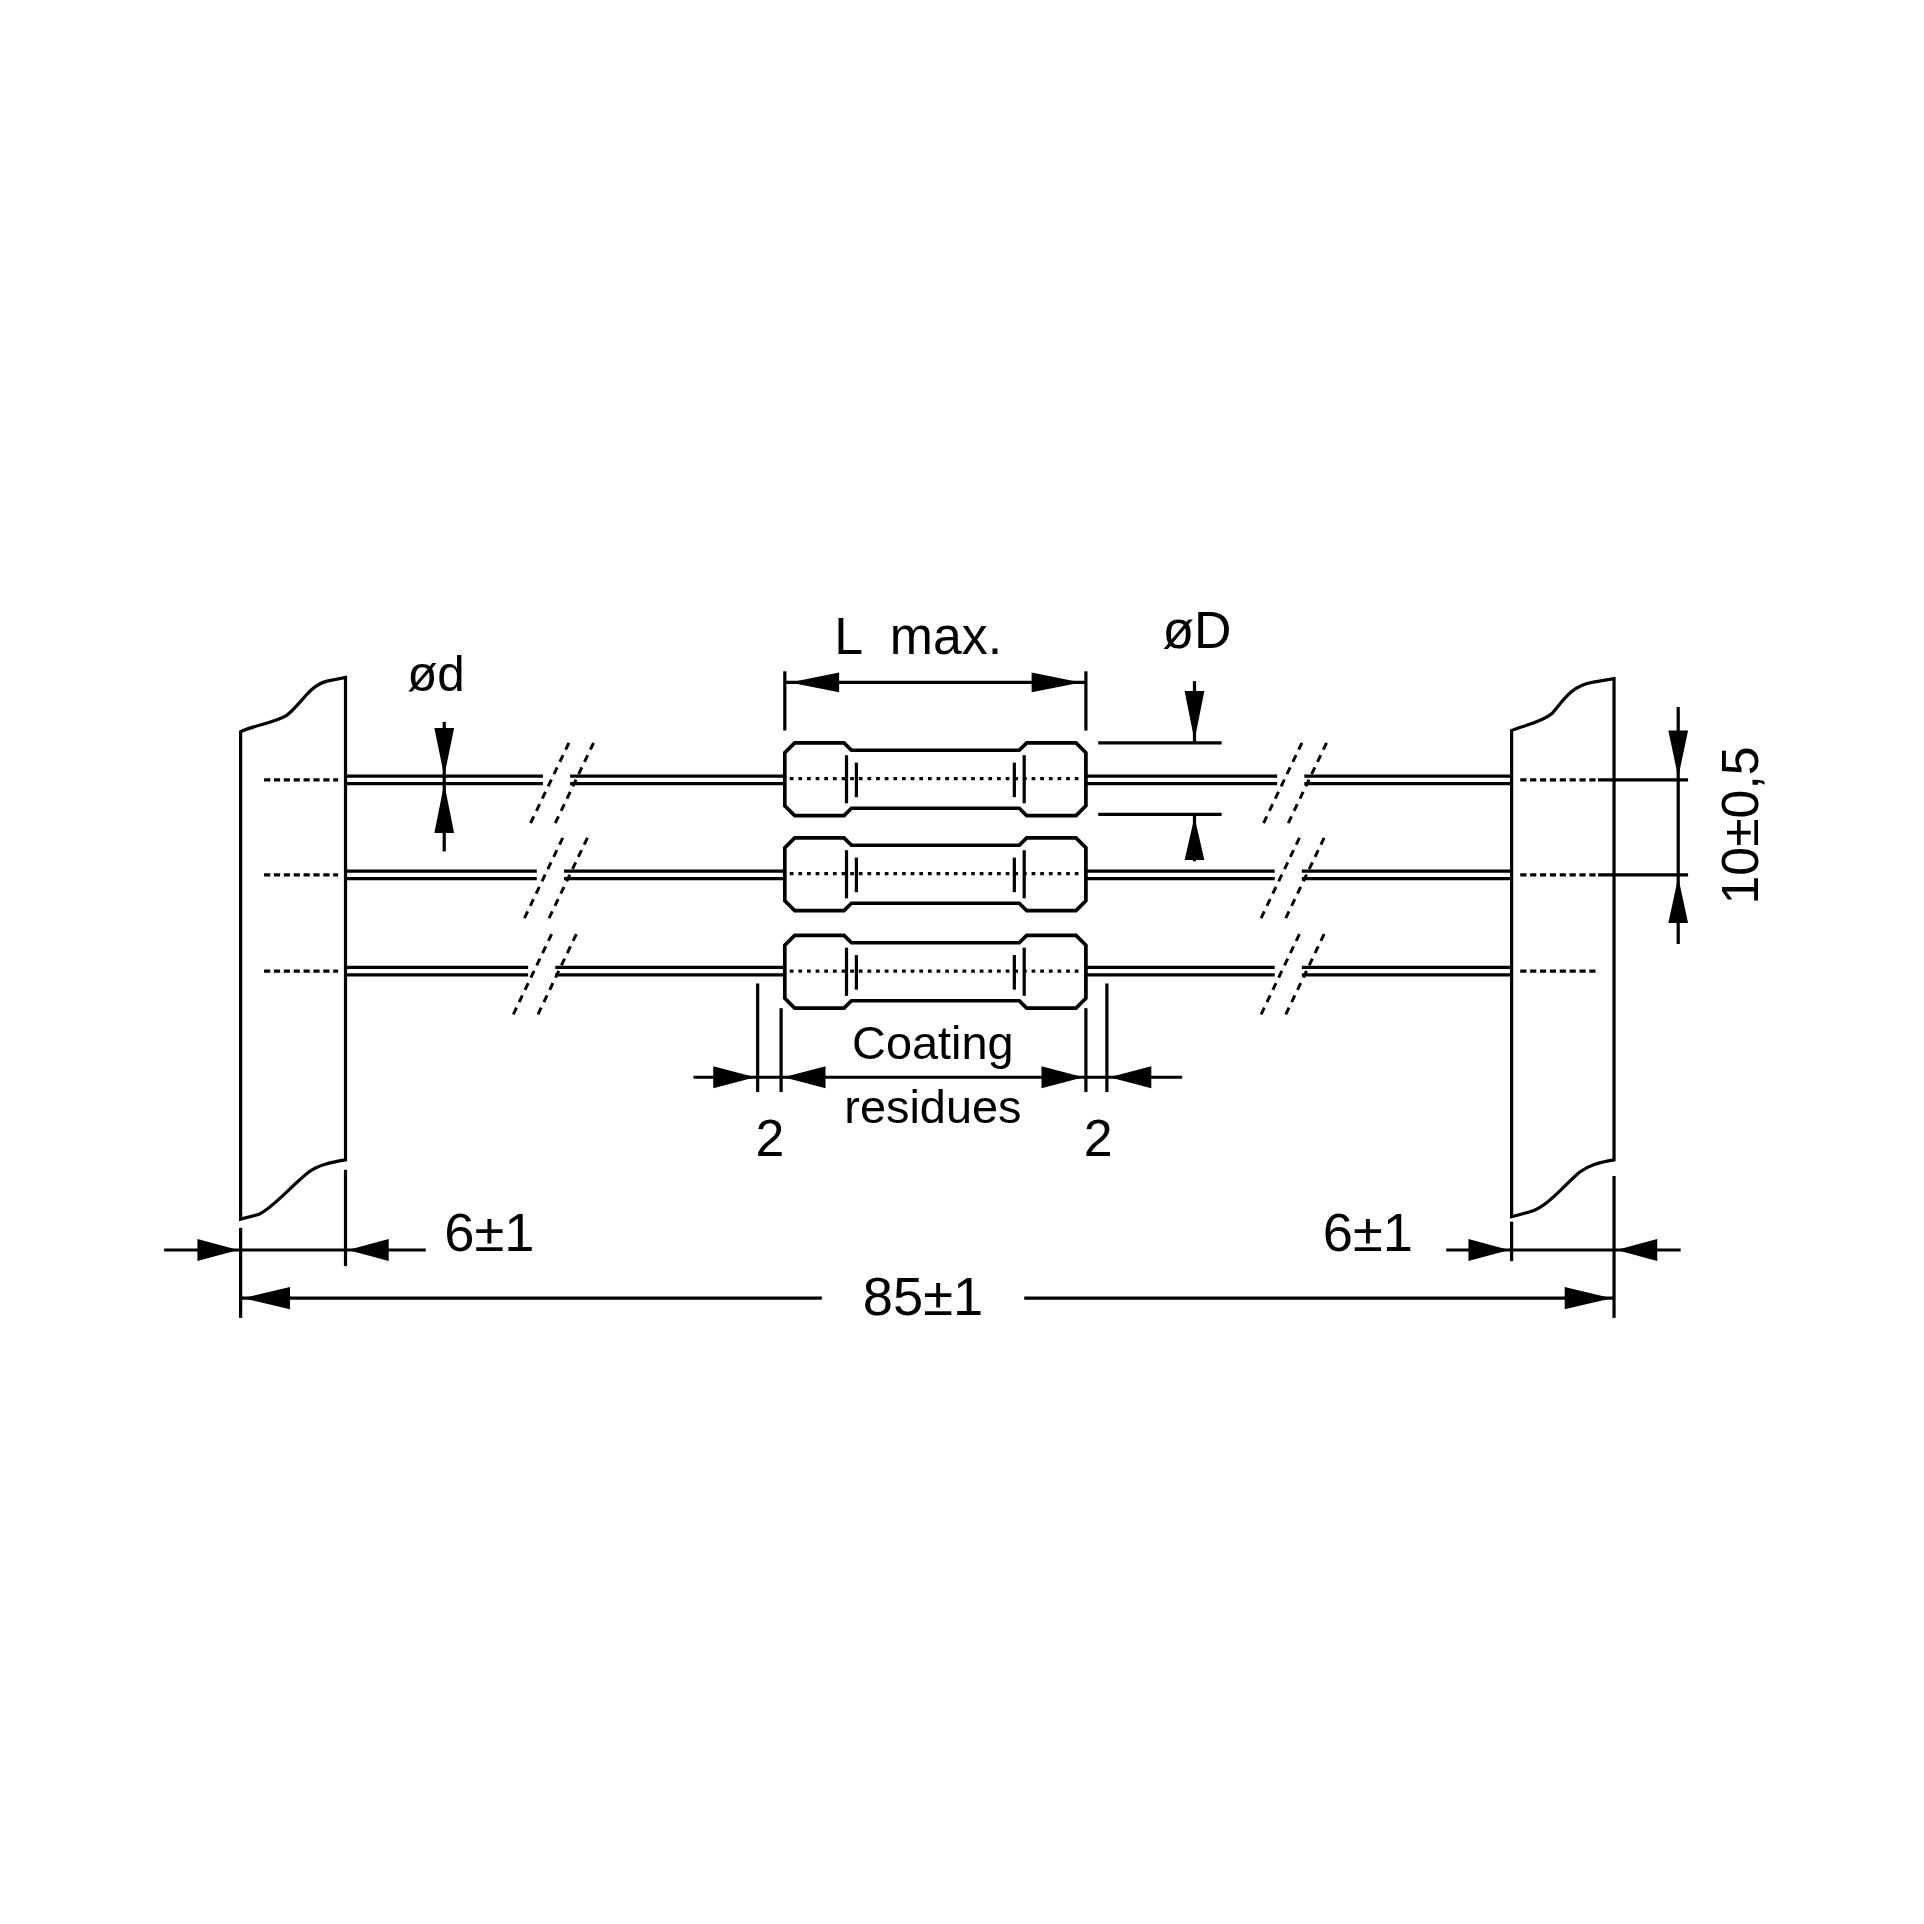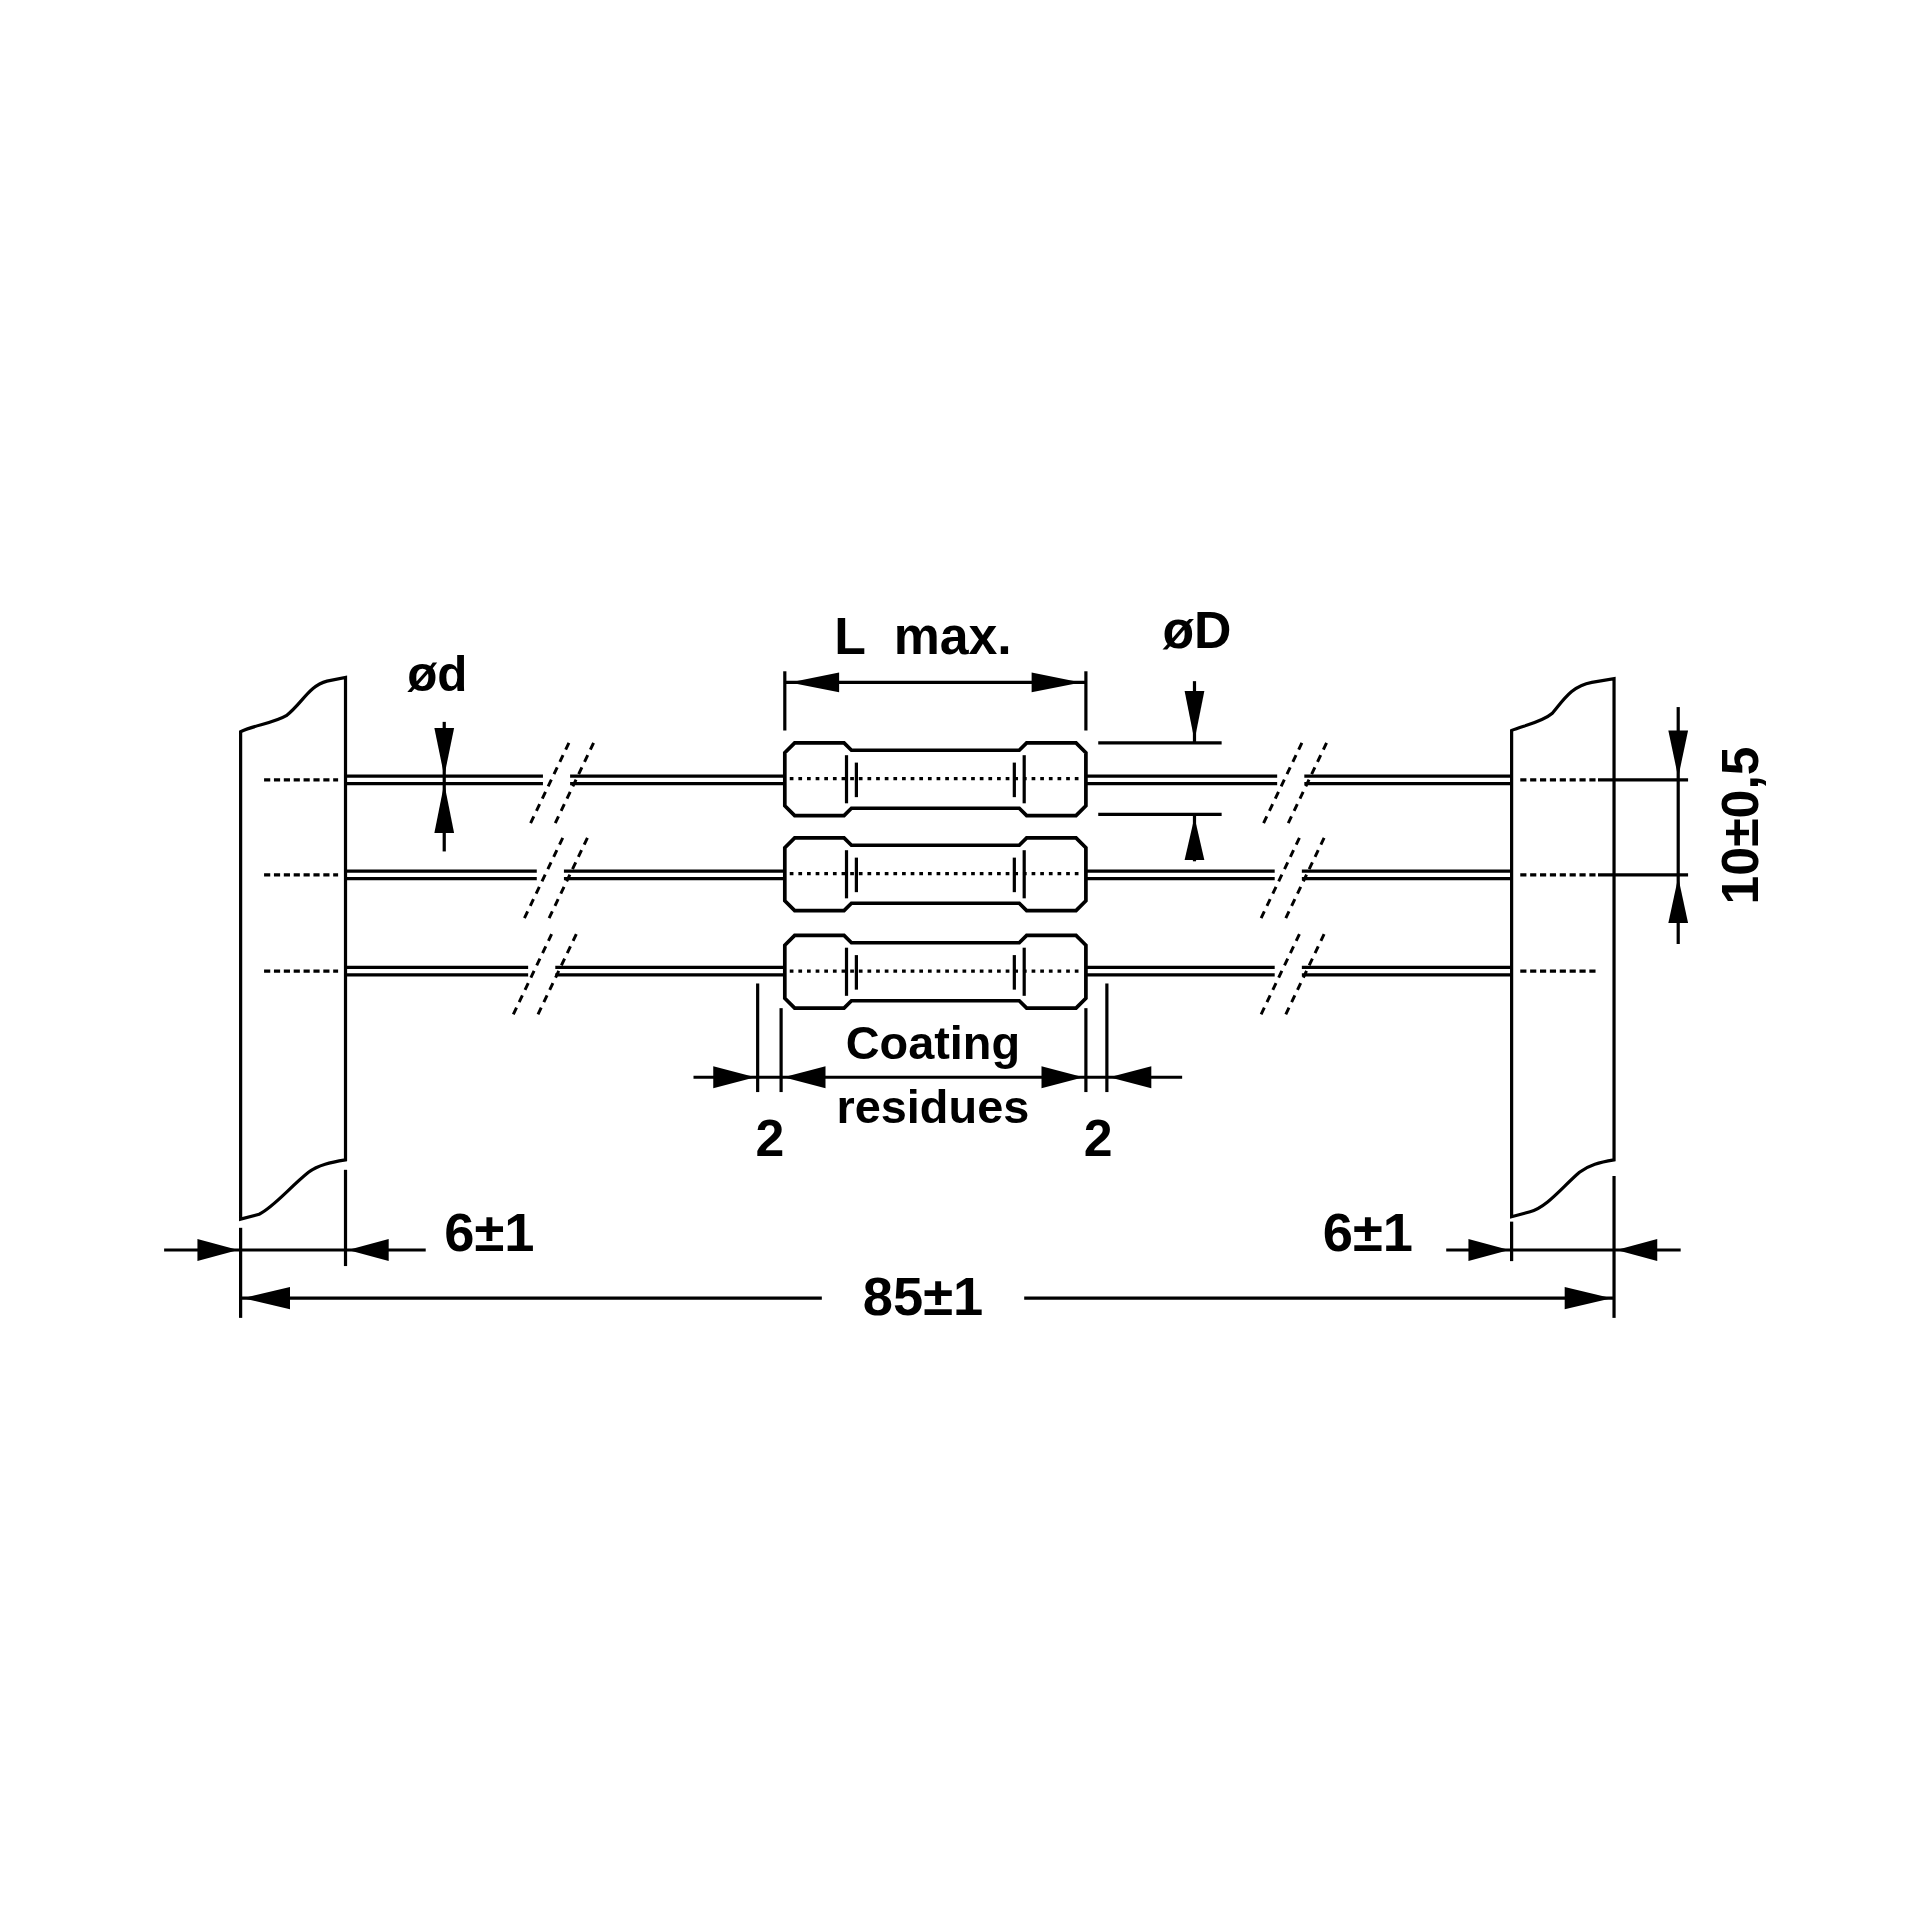--- a/index.html
+++ b/index.html
@@ -1,17 +1,17 @@
 <!DOCTYPE html>
 <html style="font-size:13px"><head>
 <meta charset="utf-8">
 <style>
   html, body { margin: 0; padding: 0; background: #ffffff; }
   body { width: 1925px; height: 1925px; overflow: hidden; }
-  #canvas { position: absolute; left: 0; top: 0; width: 1647px; height: 1925px; font-weight: bold; }
+  #canvas { position: absolute; left: 0; top: 0; width: 1647px; height: 1925px; }
   svg text { font-family: "Liberation Sans", "DejaVu Sans", sans-serif; fill: #000; }
   .ln { stroke: #000; stroke-width: 2.6; fill: none; }
   .dot { stroke: #000; stroke-width: 2.6; fill: none; stroke-dasharray: 3 4; }
   .dash { stroke: #000; stroke-width: 2.6; fill: none; stroke-dasharray: 5 3; }
   .brk { stroke: #000; stroke-width: 2.4; fill: none; stroke-dasharray: 6 5; }
   .arrow { fill: #000; stroke: none; }
   .body { fill: #fff; stroke: #000; stroke-width: 3; }
 </style>
 </head>
 <body>

